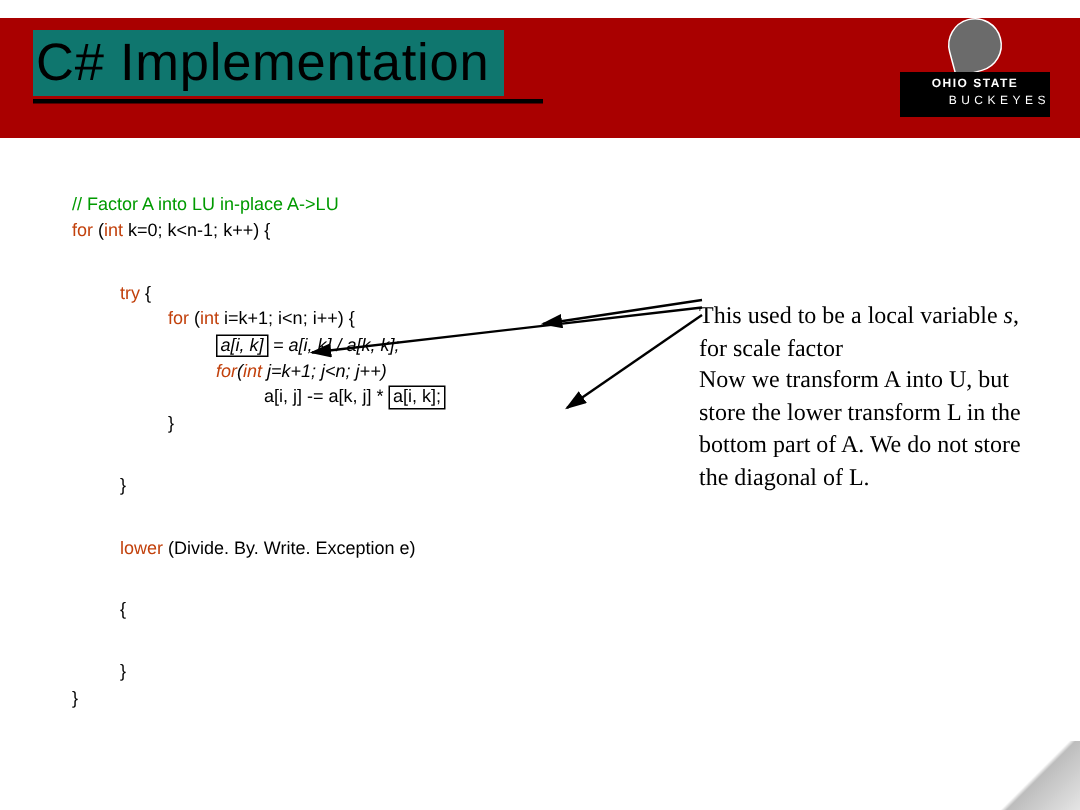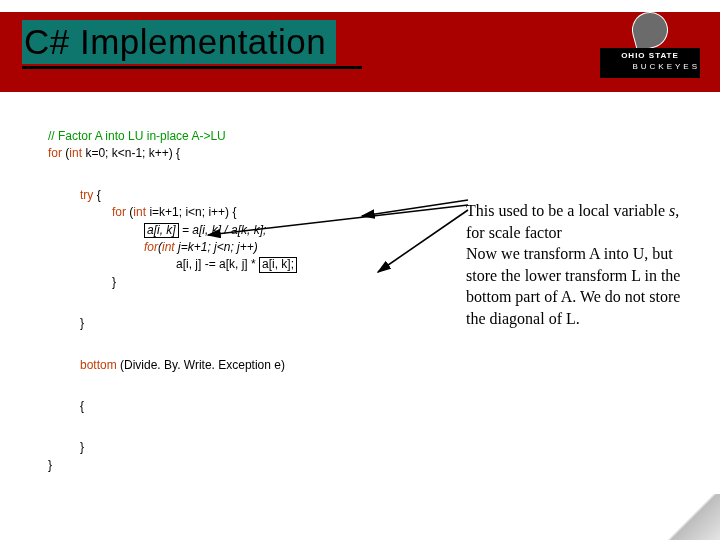--- a/index.html
+++ b/index.html
@@ -165,21 +165,21 @@
   <div class="code">
     <div><span class="comment">//  Factor A into LU in-place A-&gt;LU</span></div>
     <div><span class="kw">for</span><span> (</span><span class="kw">int</span><span> k=0; k&lt;n-1; k++)  {</span></div>
     <div class="ind1"><span class="kw">try</span><span> {</span></div>
     <div class="ind2"><span class="kw">for</span><span> (</span><span class="kw">int</span><span> i=k+1; i&lt;n; i++)  {</span></div>
     <div class="ind3"><span class="boxed">a[i, k]</span><span> = a[i, k] / a[k, k];</span></div>
     <div class="ind3"><span class="kw">for</span><span>(</span><span class="kw">int</span><span> j=k+1; j&lt;n; j++)</span></div>
     <div class="ind4"><span>a[i, j] -= a[k, j] * </span><span class="boxed">a[i, k];</span></div>
     <div class="ind2"><span>}</span></div>
     <div class="ind1"><span>}</span></div>
-    <div class="ind1"><span class="kw">bottom</span><span> (Divide. By. Write. Exception e)</span></div>
+    <div class="ind1"><span class="kw">lower</span><span> (Divide. By. Write. Exception e)</span></div>
     <div class="ind1"><span>{</span></div>
     <div class="ind1"><span>}</span></div>
     <div><span>}</span></div>
   </div>
 </div>
 
 <div class="annotation">
   <div><span>This used to be a local variable </span><span class="ital">s</span><span>, for scale factor</span></div>
   <div>Now we transform A into U, but store the lower transform L in the bottom part of A. We do not store the diagonal of L.</div>
 </div>

